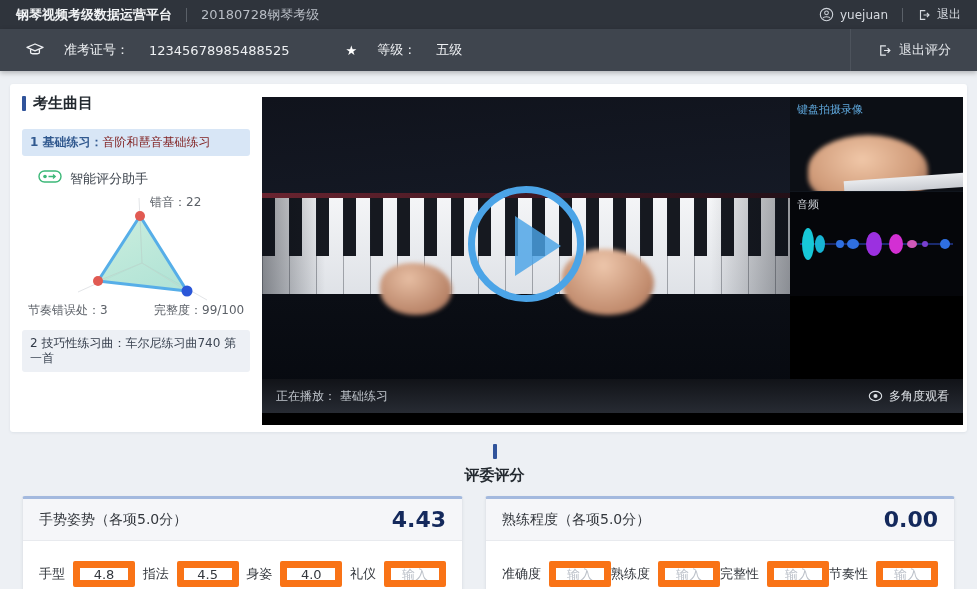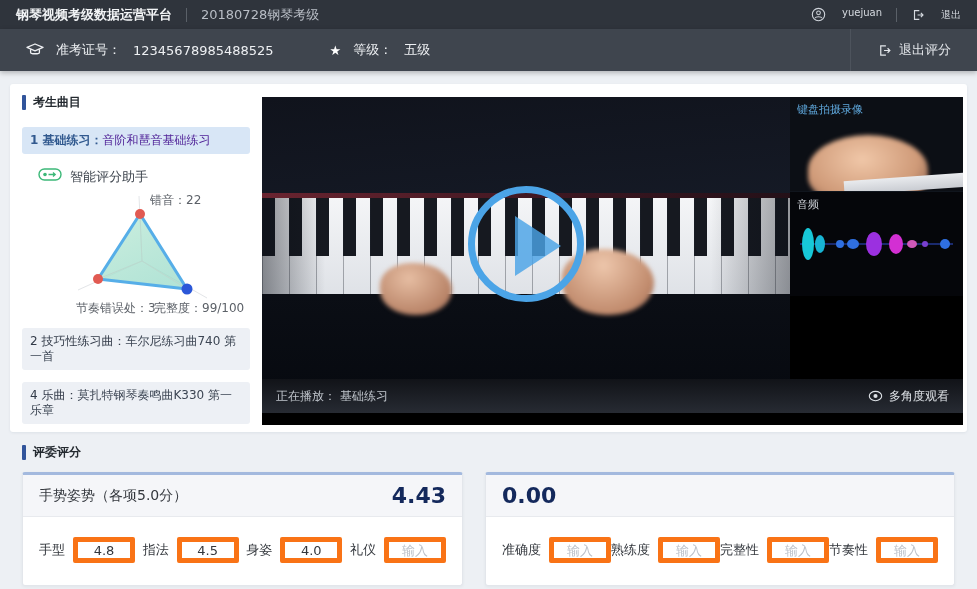--- a/index.html
+++ b/index.html
@@ -5,51 +5,51 @@
   * { margin:0; padding:0; box-sizing:border-box; }
   html,body { width:977px; height:589px; }
   body { background:#edf0f4; font-family:"DejaVu Sans","Liberation Sans",sans-serif; overflow:hidden; position:relative; }
 
   
   .navbar { height:29px; background:#2f343c; display:flex; align-items:center; padding:0 16px; color:#fff; }
   .navbar .app-title { font-size:13px; font-weight:bold; color:#f2f4f6; }
   .v-div { width:1px; height:14px; background:#5a6068; margin:0 14px; }
   .navbar .session { font-size:13px; color:#b9bec6; }
   .navbar .right { margin-left:auto; display:flex; align-items:center; }
-  .nav-item { display:flex; align-items:flex-start; gap:16px; font-size:10px; color:#d6dae0; cursor:pointer; }
+  .nav-item { display:flex; align-items:center; gap:6px; font-size:12px; color:#d6dae0; cursor:pointer; }
   .icon-svg { display:inline-block; vertical-align:middle; }
 
   
   .subbar { height:42px; background:#3f454e; display:flex; align-items:center; padding:0 26px; color:#eef0f3; box-shadow:0 2px 5px rgba(0,0,0,.25); position:relative; z-index:2; }
-  .subbar .info { display:flex; align-items:center; gap:12px; font-size:13px; }
+  .subbar .info { display:flex; align-items:center; gap:20px; font-size:13px; }
   .subbar .info + .info { margin-left:56px; }
   .star-glyph { color:#fff; font-size:13px; }
   .subbar .right { margin-left:auto; display:flex; align-items:center; gap:7px; font-size:13px; color:#e4e7eb; border-left:1px solid #4d535c; padding-left:26px; height:42px; cursor:pointer; }
 
   
   .panel { position:absolute; left:10px; top:84px; width:957px; height:348px; background:#fff; border-radius:3px; box-shadow:0 1px 3px rgba(40,60,90,.08); }
 
   .left-col { position:absolute; left:12px; top:10px; width:228px; }
   .sec-title { display:flex; align-items:center; gap:7px; }
   .sec-bar { width:4px; height:15px; background:#31549b; border-radius:1px; }
-  .sec-text { font-size:12px; font-weight:bold; color:#23292f; }
+  .sec-text { font-size:15px; font-weight:bold; color:#23292f; }
 
   .track-item { margin-top:12px; background:#edf0f5; border-radius:3px; padding:6px 8px; font-size:12px; line-height:15px; color:#3c4553; cursor:pointer; }
   .track-item .t-label { color:#313947; }
   .track-item.active { margin-top:16px; background:#d8e6f6; }
   .track-item.active .t-label { color:#31598f; font-weight:bold; }
-  .track-item.active .t-value { color:#4c1d95; }
+  .track-item.active .t-value { color:#7f1d1d; }
 
   .assistant { display:flex; align-items:flex-start; gap:8px; margin:14px 0 0 16px; font-size:13px; color:#3e454e; }
 
   
   .radar-wrap { position:relative; width:228px; height:126px; margin-top:4px; }
   .radar-label { position:absolute; font-size:12px; color:#5c6168; white-space:nowrap; }
   .rl-top { left:128px; top:2px; }
-  .rl-bl { left:6px; top:110px;margin-left:48px; }
+  .rl-bl { left:6px; top:110px; }
   .rl-br { left:132px; top:110px; }
 
   
   .video-wrap { position:absolute; left:252px; top:13px; width:701px; height:328px; background:#000; }
   .main-video { position:absolute; left:0; top:0; width:528px; height:294px; background:linear-gradient(175deg,#10131c 0%,#151a26 45%,#0a0d14 100%); overflow:hidden; }
   .felt { position:absolute; left:0; right:0; top:96px; height:5px; background:linear-gradient(90deg,#6a2430,#3a1620 60%,#241018); }
   .keys { position:absolute; left:0; right:0; top:101px; height:96px; background:linear-gradient(#f4f5f7,#dfe2e7); }
   .keys .blackkeys { position:absolute; left:0; right:0; top:0; height:58px;
     background:repeating-linear-gradient(90deg,#161920 0 13px,transparent 13px 27px); }
   .keys .seams { position:absolute; inset:0; background:repeating-linear-gradient(90deg,rgba(30,35,45,.35) 0 1px,transparent 1px 27px); }
@@ -85,21 +85,21 @@
   
   .score-sec { position:absolute; left:10px; top:444px; width:957px; }
   .cards { display:flex; gap:22px; margin-top:11px; padding:0 12px; }
   .card { flex:1; background:#fff; border:1px solid #e3e6eb; border-top:3px solid #a3b9de; border-radius:3px; box-shadow:0 1px 3px rgba(40,60,90,.06); }
   .card-head { background:#f5f6f9; border-bottom:1px solid #e8eaee; padding:8px 16px; display:flex; align-items:center; justify-content:space-between; }
   .card-title { font-size:14px; color:#33373d; }
   .card-score { font-size:22px; font-weight:bold; color:#14295c; }
   .card-body { display:flex; align-items:center; justify-content:space-between; padding:20px 16px 22px; }
   .field { display:flex; align-items:center; gap:8px; }
   .field label { font-size:13px; color:#33373d; white-space:nowrap; }
-  .field input { width:62px; height:26px; border:5px solid #f97316; border-radius:2px; text-align:center; font-size:13px; color:#33373d; outline:none; font-family:inherit; }
+  .field input { width:62px; height:26px; border:7px solid #f97316; border-radius:2px; text-align:center; font-size:13px; color:#33373d; outline:none; font-family:inherit; }
   .field input::placeholder { color:#bcc1c9; }
 </style>
 </head>
 <body>
 
 <div class="navbar">
   <span class="app-title">钢琴视频考级数据运营平台</span>
   <span class="v-div"></span>
   <span class="session">20180728钢琴考级</span>
   <div class="right">
@@ -187,23 +187,20 @@
         <circle cx="76" cy="89" r="5" fill="#e15a52"></circle>
         <circle cx="165" cy="99" r="5.5" fill="#2b57d8"></circle>
       </svg>
       <span class="radar-label rl-top">错音：22</span>
       <span class="radar-label rl-bl">节奏错误处：3</span>
       <span class="radar-label rl-br">完整度：99/100</span>
     </div>
 
     <div class="track-item">
       <span class="t-label">2 技巧性练习曲：</span><span class="t-value">车尔尼练习曲740 第一首</span>
-    </div>
-    <div class="track-item">
-      <span class="t-label">4 乐曲：</span><span class="t-value">莫扎特钢琴奏鸣曲K330 第一乐章</span>
     </div>
   </div>
 
   <div class="video-wrap">
     <div class="main-video">
       <div class="felt"></div>
       <div class="keys">
         <div class="blackkeys"></div>
         <div class="seams"></div>
         <div class="shade"></div>
@@ -249,21 +246,21 @@
             <ellipse cx="8" cy="6" rx="6.6" ry="5" fill="none" stroke="#dde1e6" stroke-width="1.2"></ellipse>
             <circle cx="8" cy="6" r="2.2" fill="#dde1e6"></circle>
           </svg>
         <span>多角度观看</span>
       </div>
     </div>
   </div>
 </div>
 
 <div class="score-sec">
-  <div class="sec-title" style="padding-left:12px;">
+  <div class="sec-title" style="padding-left:12px;flex-direction:column;">
     <span class="sec-bar"></span>
     <span class="sec-text">评委评分</span>
   </div>
 
   <div class="cards">
 
     <div class="card">
       <div class="card-head">
         <span class="card-title">手势姿势（各项5.0分）</span>
         <span class="card-score">4.43</span>
@@ -283,20 +280,21 @@
         </div>
         <div class="field">
           <label>礼仪</label>
           <input type="text" placeholder="输入" style="">
         </div>
       </div>
     </div>
 
     <div class="card">
       <div class="card-head">
+        <span class="card-title">熟练程度（各项5.0分）</span>
         <span class="card-score">0.00</span>
       </div>
       <div class="card-body">
         <div class="field">
           <label>准确度</label>
           <input type="text" placeholder="输入" style="">
         </div>
         <div class="field">
           <label>熟练度</label>
           <input type="text" placeholder="输入" style="">

